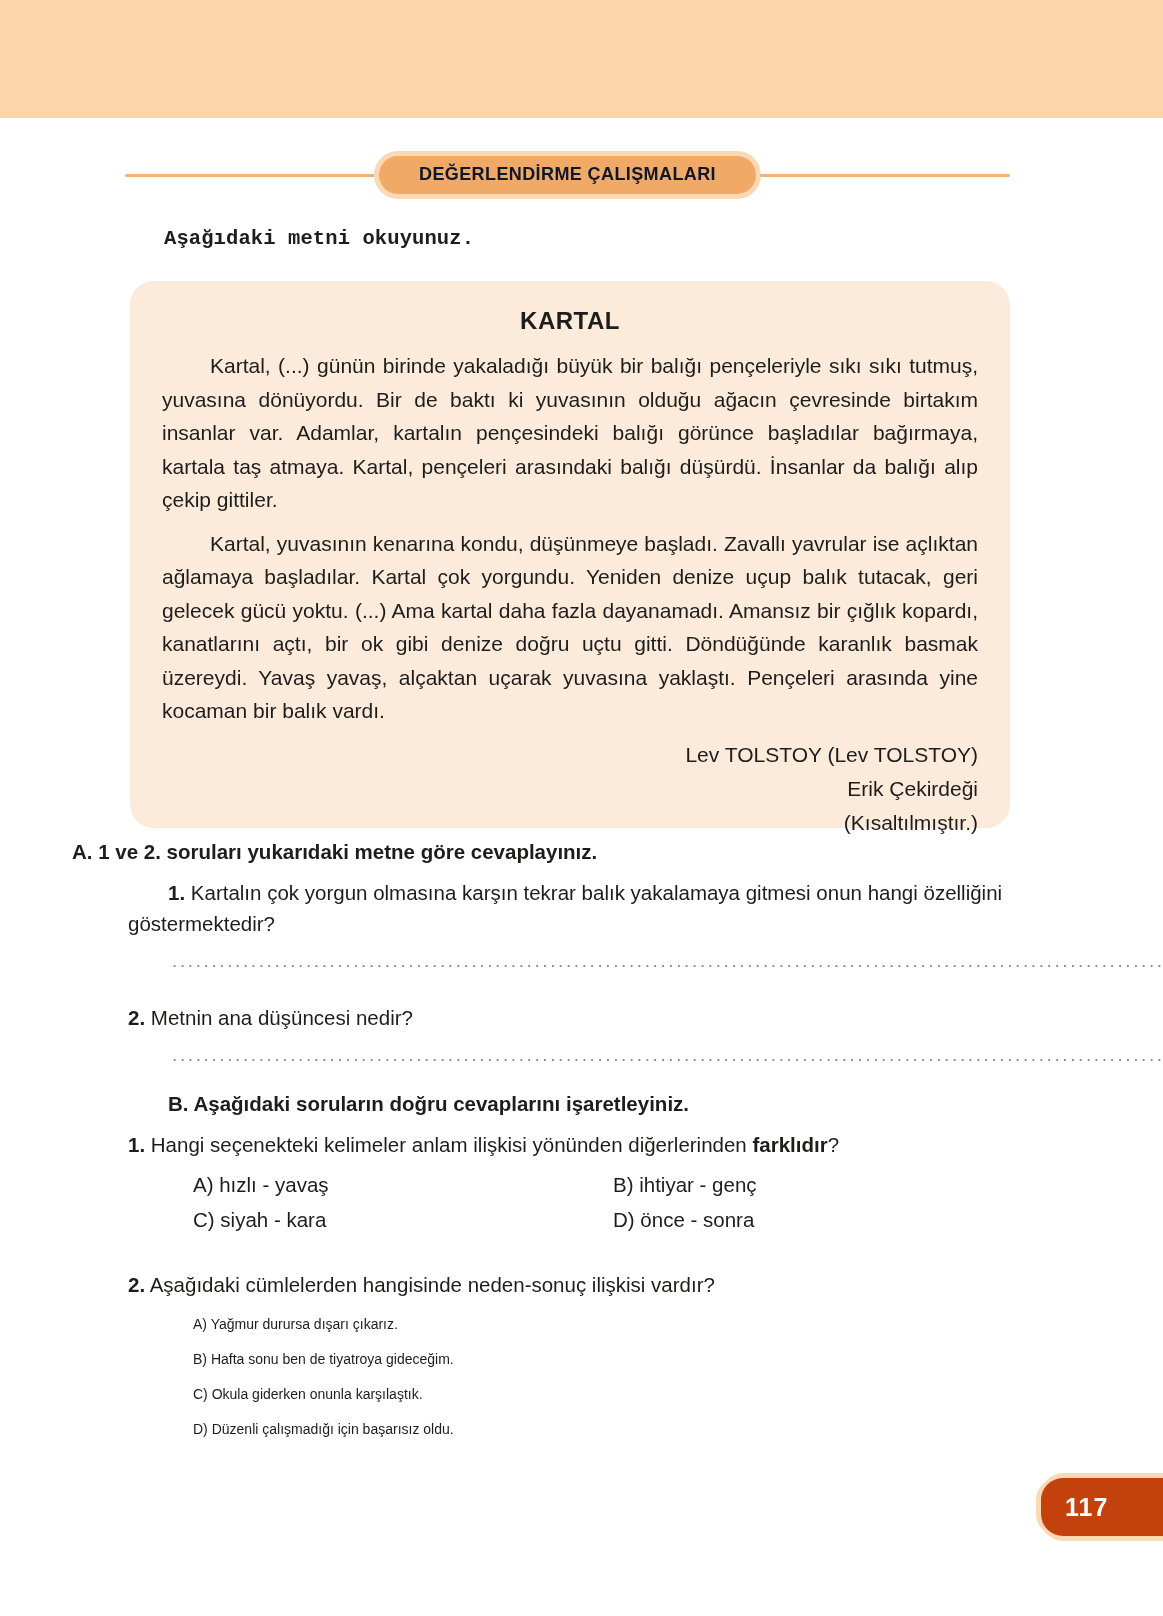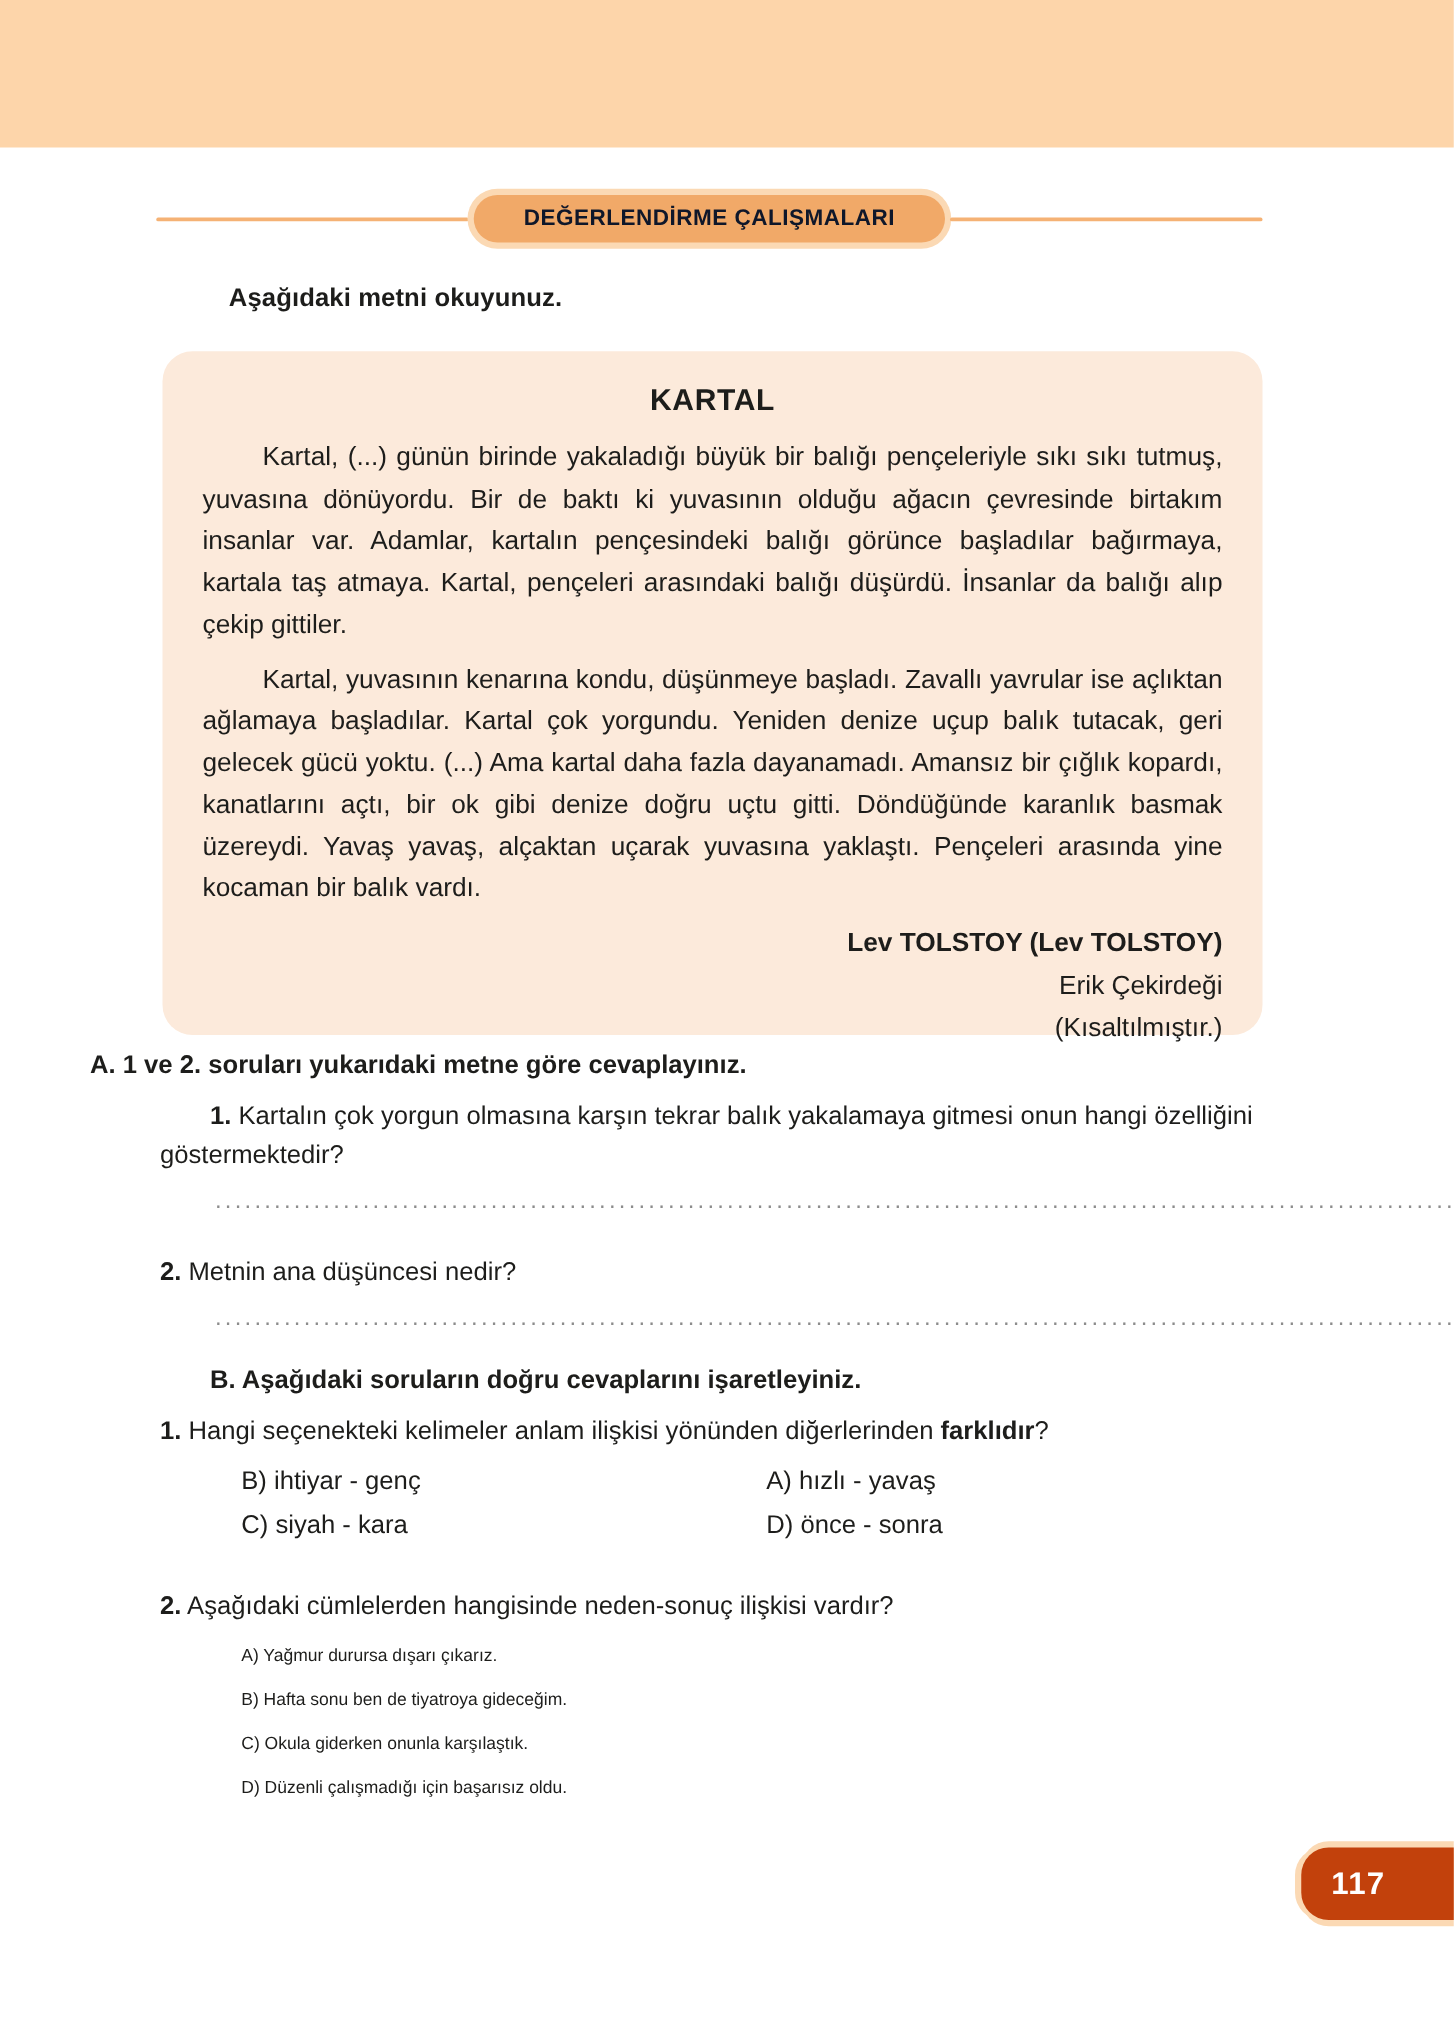--- a/index.html
+++ b/index.html
@@ -53,25 +53,26 @@
     font-size: 18px;
     font-weight: bold;
     letter-spacing: 0.4px;
     white-space: nowrap;
     line-height: 1;
   }
 
   
   .instruction {
     position: absolute;
-    left: 183px;
+    left: 164px;
     top: 227px;
     font-size: 20.5px;
     font-weight: bold;
     letter-spacing: 0.1px;
+    font-family: Liberation Mono, monospace;
   }
 
   
   .passage-box {
     position: absolute;
     left: 130px;
     top: 281px;
     width: 880px;
     height: 547px;
     background: #fceadb;
@@ -92,21 +93,21 @@
     line-height: 33.5px;
     text-align: justify;
     text-indent: 48px;
     hyphens: none;
   }
   .attrib {
     text-align: right;
     font-size: 21px;
     line-height: 34px;
   }
-  .attrib-author { font-weight: bold; }
+  .attrib-author { font-weight: normal; }
 
   
   .section {
     position: absolute;
     left: 0;
     width: 1163px;
   }
   .sec-a { top: 840px; }
   .sec-b { top: 1092px; }
 
@@ -234,22 +235,22 @@
 <div class="section sec-b">
   <div class="sec-head sec-head-b">B. Aşağıdaki soruların doğru cevaplarını işaretleyiniz.</div>
 
   <div class="q-block">
     <div class="q-line">
       <span class="q-num">1.</span>
       <span>Hangi seçenekteki kelimeler anlam ilişkisi yönünden diğerlerinden </span><span class="bold-inline">farklıdır</span><span>?</span>
     </div>
     <div class="opts-grid">
       <div class="opt-row">
+        <div class="opt-col">A) hızlı - yavaş</div>
         <div class="opt-col">B)  ihtiyar - genç</div>
-        <div class="opt-col">A) hızlı - yavaş</div>
       </div>
       <div class="opt-row">
         <div class="opt-col">C) siyah - kara</div>
         <div class="opt-col">D) önce - sonra</div>
       </div>
     </div>
   </div>
 
   <div class="q-gap"></div>
 

